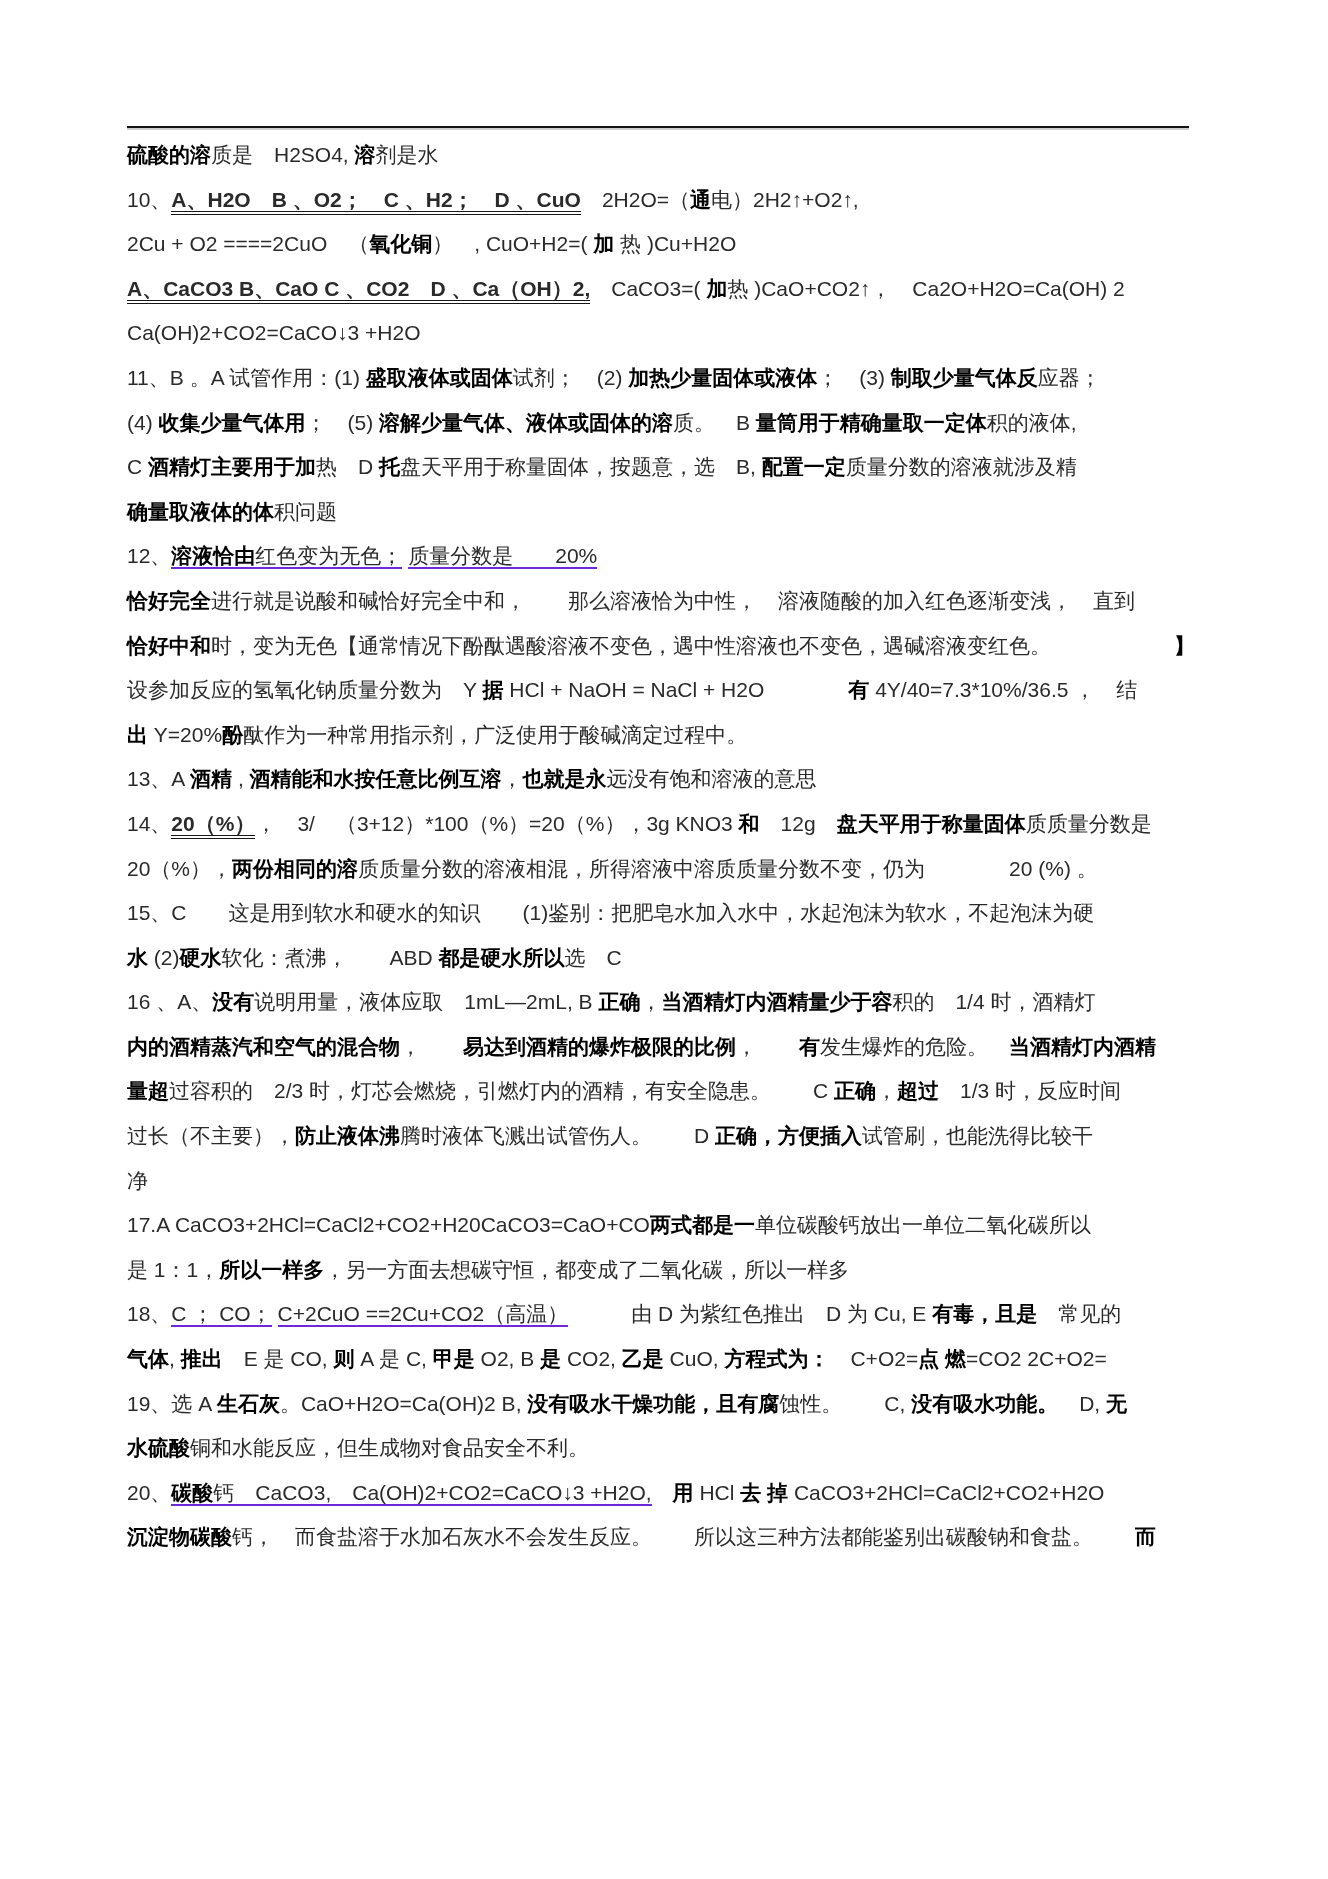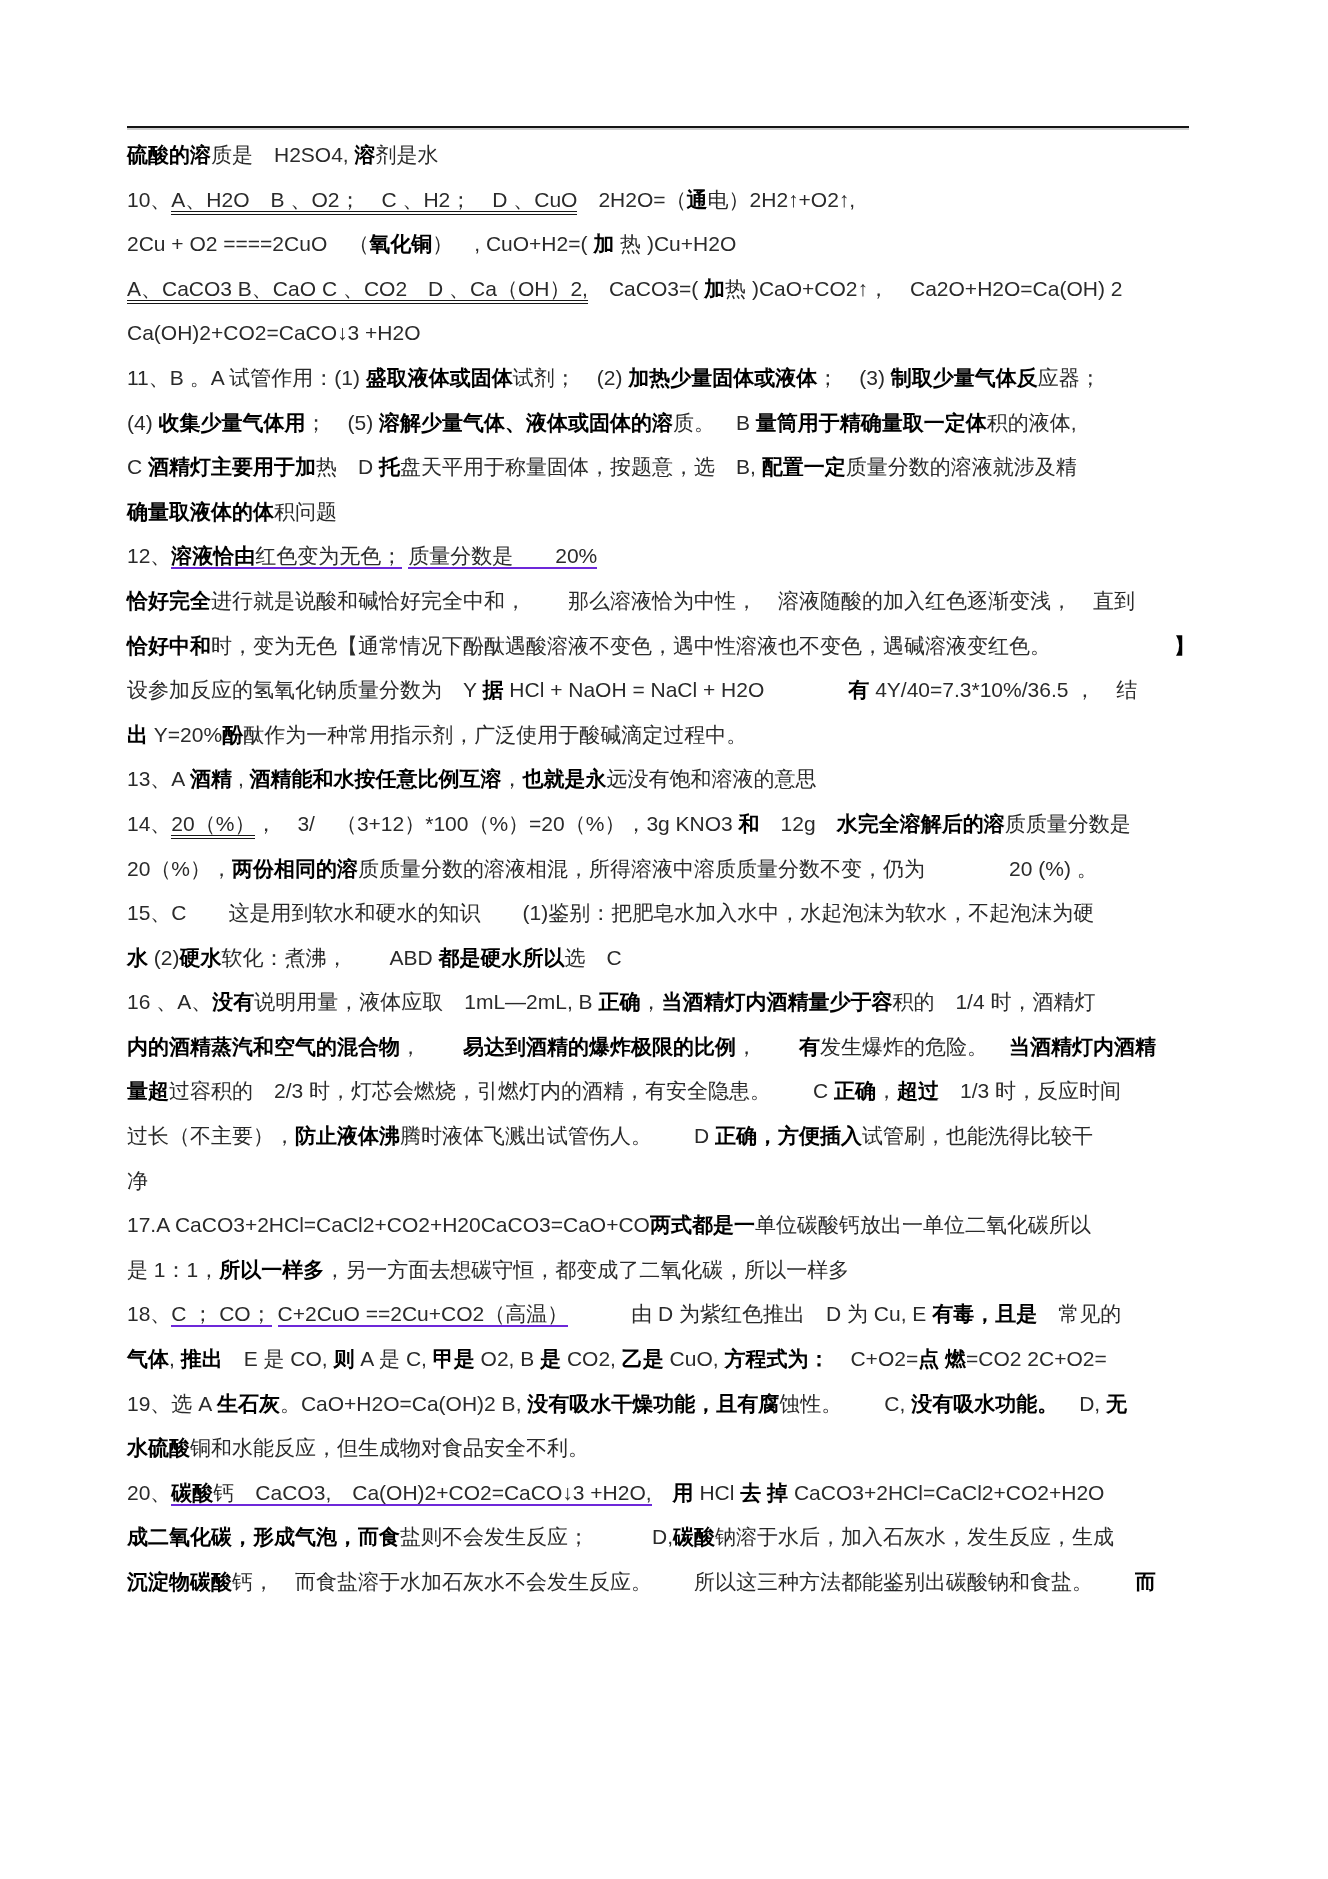--- a/index.html
+++ b/index.html
@@ -29,21 +29,21 @@
     line-height:44.6px;
     font-size:21px;
     color:#2a2a2a;
     white-space:pre;
     overflow:visible;
   }
   .line.flex{display:flex;text-align:right;}
   .line span{white-space:pre;}
   .b{font-weight:bold;color:#000000;}
   .u1{border-bottom:2px solid #6d28d9;}
-  .u2{border-bottom:4px double #161616;}
+  .u2{border-bottom:4px double #161616;font-weight:bold;}
   .right{margin-left:auto;}
 </style>
 </head>
 <body>
 
 <div class="page">
   <div class="top-rule"></div>
   <div class="content">
       <p class="line"><span class="b ">硫酸的溶</span><span class="">质是</span><span class="">　H2SO4, </span><span class="b ">溶</span><span class="">剂是水</span></p>
       <p class="line"><span class="">10、</span><span class="u2 ">A、H2O　B 、O2；　C 、H2；　D 、CuO</span><span class="">　2H2O=（</span><span class="b ">通</span><span class="">电）2H2↑+O2↑,</span></p>
@@ -53,32 +53,31 @@
       <p class="line"><span class="">11、B 。A 试管作用：(1) </span><span class="b ">盛取液体或固体</span><span class="">试剂；　(2) </span><span class="b ">加热少量固体或液体</span><span class="">；　(3) </span><span class="b ">制取少量气体反</span><span class="">应器；</span></p>
       <p class="line"><span class="">(4) </span><span class="b ">收集少量气体用</span><span class="">；　(5) </span><span class="b ">溶解少量气体、液体或固体的溶</span><span class="">质。　B </span><span class="b ">量筒用于精确量取一定体</span><span class="">积的液体,</span></p>
       <p class="line"><span class="">C </span><span class="b ">酒精灯主要用于加</span><span class="">热　D </span><span class="b ">托</span><span class="">盘天平用于称量固体，按题意，选　</span><span class="">B, </span><span class="b ">配置一定</span><span class="">质量分数的溶液就涉及精</span></p>
       <p class="line"><span class="b ">确量取液体的体</span><span class="">积问题</span></p>
       <p class="line"><span class="">12、</span><span class="b u1 ">溶液恰由</span><span class="u1 ">红色变为无色；</span><span class=""> </span><span class="u1 ">质量分数是　　20%</span></p>
       <p class="line"><span class="b ">恰好完全</span><span class="">进行就是说酸和碱恰好完全中和，　　那么溶液恰为中性，　溶液随酸的加入红色逐渐变浅，　直到</span></p>
       <p class="line flex"><span class="b ">恰好中和</span><span class="">时，变为无色【通常情况下酚酞遇酸溶液不变色，遇中性溶液也不变色，遇碱溶液变红色。</span><span class="b right">】</span></p>
       <p class="line"><span class="">设参加反应的氢氧化钠质量分数为　Y </span><span class="b ">据</span><span class=""> HCl + NaOH = NaCl + H2O　　　　</span><span class="b ">有</span><span class=""> 4Y/40=7.3*10%/36.5 ，　结</span></p>
       <p class="line"><span class="b ">出</span><span class=""> Y=20%</span><span class="b ">酚</span><span class="">酞作为一种常用指示剂，广泛使用于酸碱滴定过程中。</span></p>
       <p class="line"><span class="">13、A </span><span class="b ">酒精</span><span class=""> , </span><span class="b ">酒精能和水按任意比例互溶</span><span class="">，</span><span class="b ">也就是永</span><span class="">远没有饱和溶液的意思</span></p>
-      <p class="line"><span class="">14、</span><span class="u2 ">20（%）</span><span class="">，　3/　（3+12）*100（%）=20（%），3g KNO3 </span><span class="b ">和</span><span class="">　12g　</span><span class="b ">水完全溶解后的溶</span><span class="">质质量分数是</span></p>
+      <p class="line"><span class="">14、</span><span class="u2 ">20（%）</span><span class="">，　3/　（3+12）*100（%）=20（%），3g KNO3 </span><span class="b ">和</span><span class="">　12g　</span><span class="b ">盘天平用于称量固体</span><span class="">质质量分数是</span></p>
       <p class="line"><span class="">20（%），</span><span class="b ">两份相同的溶</span><span class="">质质量分数的溶液相混，所得溶液中溶质质量分数不变，仍为　　　　20 (%) 。</span></p>
       <p class="line"><span class="">15、C　　这是用到软水和硬水的知识　　(1)鉴别：把肥皂水加入水中，水起泡沫为软水，不起泡沫为硬</span></p>
       <p class="line"><span class="b ">水</span><span class=""> (2)</span><span class="b ">硬水</span><span class="">软化：煮沸，　　ABD </span><span class="b ">都是硬水所以</span><span class="">选　C</span></p>
       <p class="line"><span class="">16 、A、</span><span class="b ">没有</span><span class="">说明用量，液体应取　1mL—2mL, B </span><span class="b ">正确</span><span class="">，</span><span class="b ">当酒精灯内酒精量少于容</span><span class="">积的　1/4 时，酒精灯</span></p>
       <p class="line"><span class="b ">内的酒精蒸汽和空气的混合物</span><span class="">，　　</span><span class="b ">易达到酒精的爆炸极限的比例</span><span class="">，　　</span><span class="b ">有</span><span class="">发生爆炸的危险。　</span><span class="b ">当酒精灯内酒精</span></p>
       <p class="line"><span class="b ">量超</span><span class="">过容积的　2/3 时，灯芯会燃烧，引燃灯内的酒精，有安全隐患。　　C </span><span class="b ">正确</span><span class="">，</span><span class="b ">超过</span><span class="">　1/3 时，反应时间</span></p>
       <p class="line"><span class="">过长（不主要），</span><span class="b ">防止液体沸</span><span class="">腾时液体飞溅出试管伤人。　　D </span><span class="b ">正确，方便插入</span><span class="">试管刷，也能洗得比较干</span></p>
       <p class="line"><span class="">净</span></p>
       <p class="line"><span class="">17.A CaCO3+2HCl=CaCl2+CO2+H20CaCO3=CaO+CO</span><span class="b ">两式都是一</span><span class="">单位碳酸钙放出一单位二氧化碳所以</span></p>
       <p class="line"><span class="">是 1：1，</span><span class="b ">所以一样多</span><span class="">，另一方面去想碳守恒，都变成了二氧化碳，所以一样多</span></p>
       <p class="line"><span class="">18、</span><span class="u1 ">C ； CO；</span><span class=""> </span><span class="u1 ">C+2CuO ==2Cu+CO2（高温）</span><span class="">　　　由 D 为紫红色推出　D 为 Cu, E </span><span class="b ">有毒，且是</span><span class="">　常见的</span></p>
       <p class="line"><span class="b ">气体</span><span class="">, </span><span class="b ">推出</span><span class="">　E 是 CO, </span><span class="b ">则</span><span class=""> A 是 C, </span><span class="b ">甲是</span><span class=""> O2, B </span><span class="b ">是</span><span class=""> CO2, </span><span class="b ">乙是</span><span class=""> CuO, </span><span class="b ">方程式为：</span><span class="">　C+O2=</span><span class="b ">点 燃</span><span class="">=CO2 2C+O2=</span></p>
       <p class="line"><span class="">19、选 A </span><span class="b ">生石灰</span><span class="">。CaO+H2O=Ca(OH)2 B, </span><span class="b ">没有吸水干燥功能，且有腐</span><span class="">蚀性。　　C, </span><span class="b ">没有吸水功能。</span><span class="">　D, </span><span class="b ">无</span></p>
       <p class="line"><span class="b ">水硫酸</span><span class="">铜和水能反应，但生成物对食品安全不利。</span></p>
       <p class="line"><span class="">20、</span><span class="b u1 ">碳酸</span><span class="u1 ">钙　CaCO3,　Ca(OH)2+CO2=CaCO↓3 +H2O,</span><span class="">　</span><span class="b ">用</span><span class=""> HCl </span><span class="b ">去 掉</span><span class=""> CaCO3+2HCl=CaCl2+CO2+H2O</span></p>
-      <p class="line"><span class="b ">成二氧化碳，形成气泡，而食</span><span class="">盐则不会发生反应；　　　D,</span><span class="b ">碳酸</span><span class="">钠溶于水后，加入石灰水，发生反应，生成</span></p>
       <p class="line"><span class="b ">沉淀物碳酸</span><span class="">钙，　而食盐溶于水加石灰水不会发生反应。　　所以这三种方法都能鉴别出碳酸钠和食盐。　　</span><span class="b ">而</span></p>
     </div>
 </div>
 
 </body></html>

